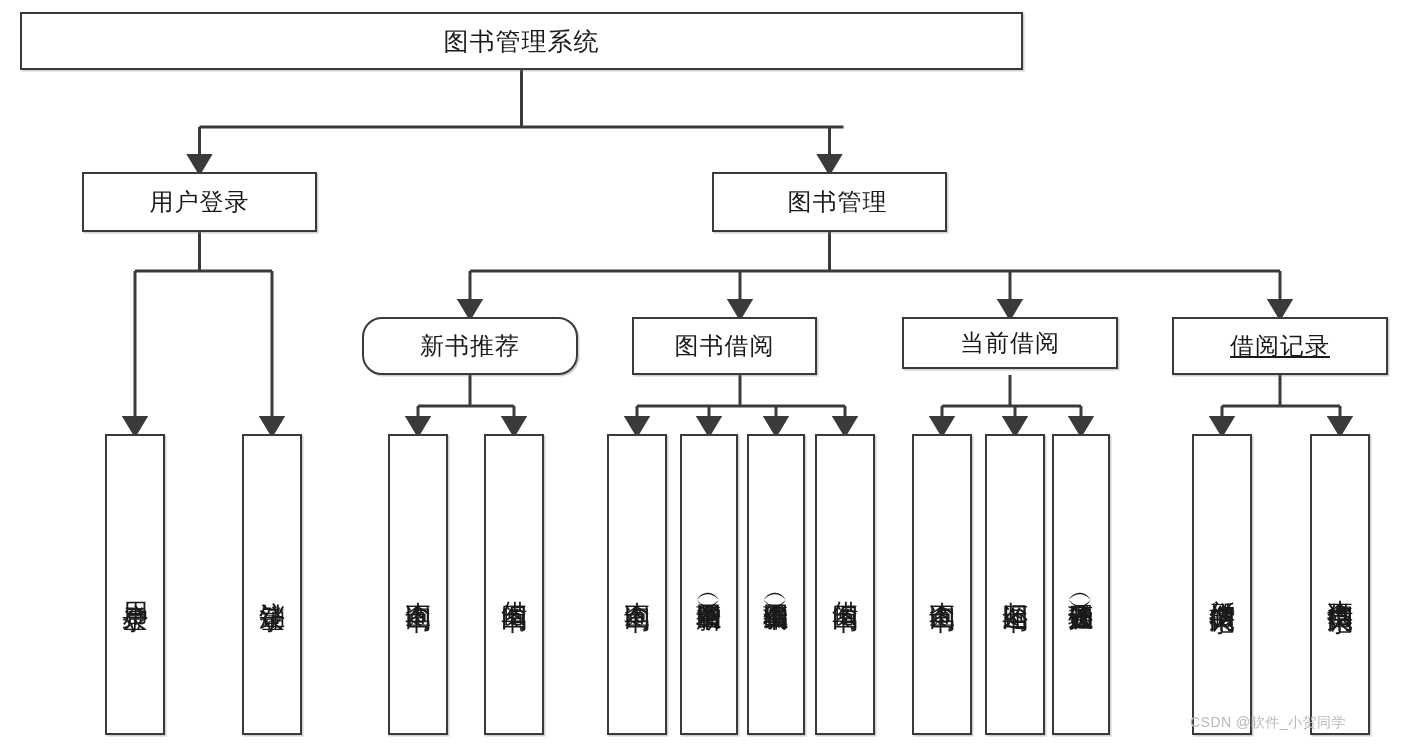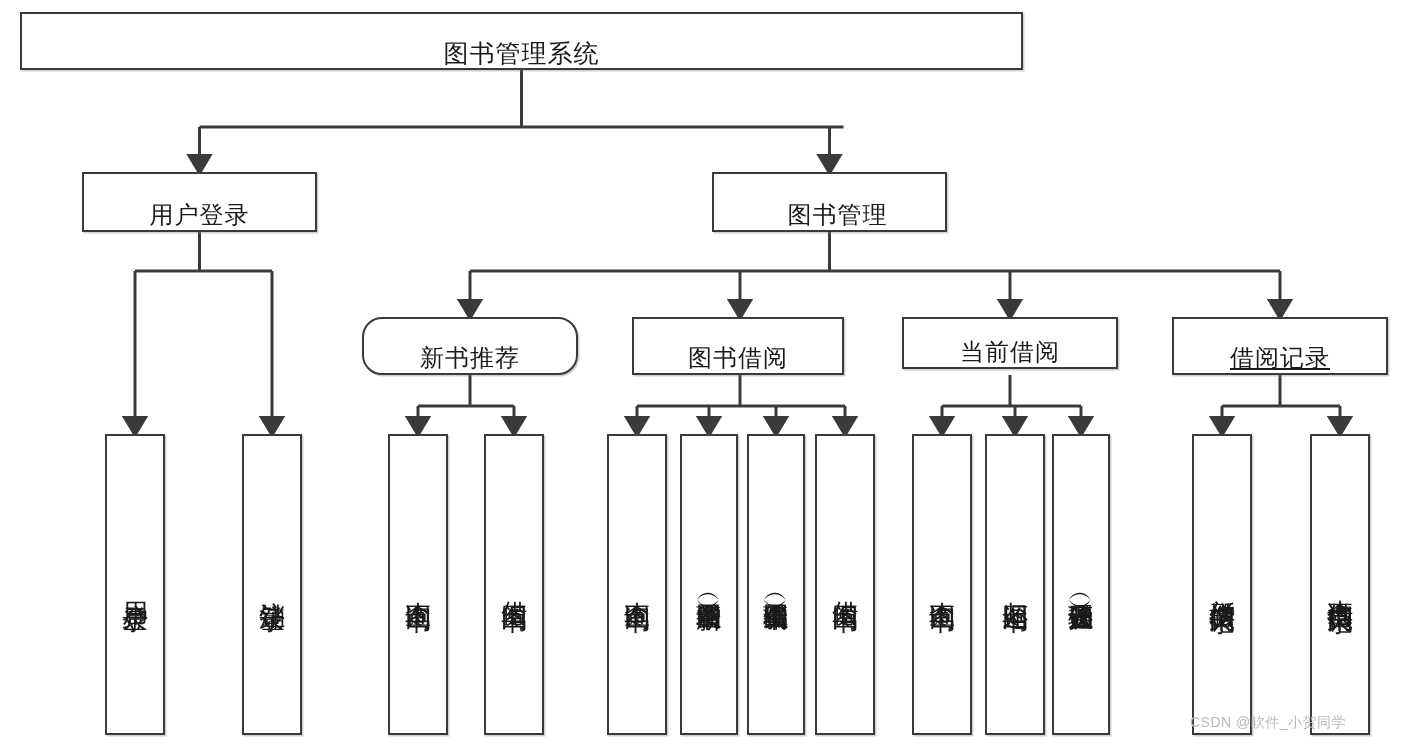--- a/index.html
+++ b/index.html
@@ -33,21 +33,20 @@
     display: flex;
     align-items: center;
     justify-content: center;
     color: #1a1a1a;
     box-shadow: 1.5px 1.5px 0 rgba(120,120,120,0.35);
   }
   .node.horizontal {
     font-size: 24px;
     letter-spacing: 1px;
     line-height: 1.2;
-    align-items: flex-end;
   }
   .node.root {
     font-size: 25px;
   }
   .node.vertical {
     writing-mode: vertical-rl;
     text-orientation: upright;
     font-size: 26px;
     line-height: 1.05;
     letter-spacing: 2px;
@@ -131,21 +130,21 @@
   <div class="node horizontal" style="left:82px; top:172px; width:235px; height:60px;">
     <span>用户登录</span>
   </div>
   <div class="node horizontal" style="left:712px; top:172px; width:235px; height:60px;padding-left:16px;">
     <span>图书管理</span>
   </div>
 
   <div class="node horizontal" style="left:362px; top:317px; width:216px; height:58px;border-radius:20px;">
     <span>新书推荐</span>
   </div>
-  <div class="node horizontal" style="left:632px; top:317px; width:212px; height:58px;">
+  <div class="node horizontal" style="left:632px; top:317px; width:185px; height:58px;">
     <span>图书借阅</span>
   </div>
   <div class="node horizontal" style="left:902px; top:317px; width:216px; height:52px;">
     <span>当前借阅</span>
   </div>
   <div class="node horizontal" style="left:1172px; top:317px; width:216px; height:58px;text-decoration:underline;">
     <span>借阅记录</span>
   </div>
 
   <div class="node vertical" style="left:105px; top:434px; width:60px; height:301px;">

